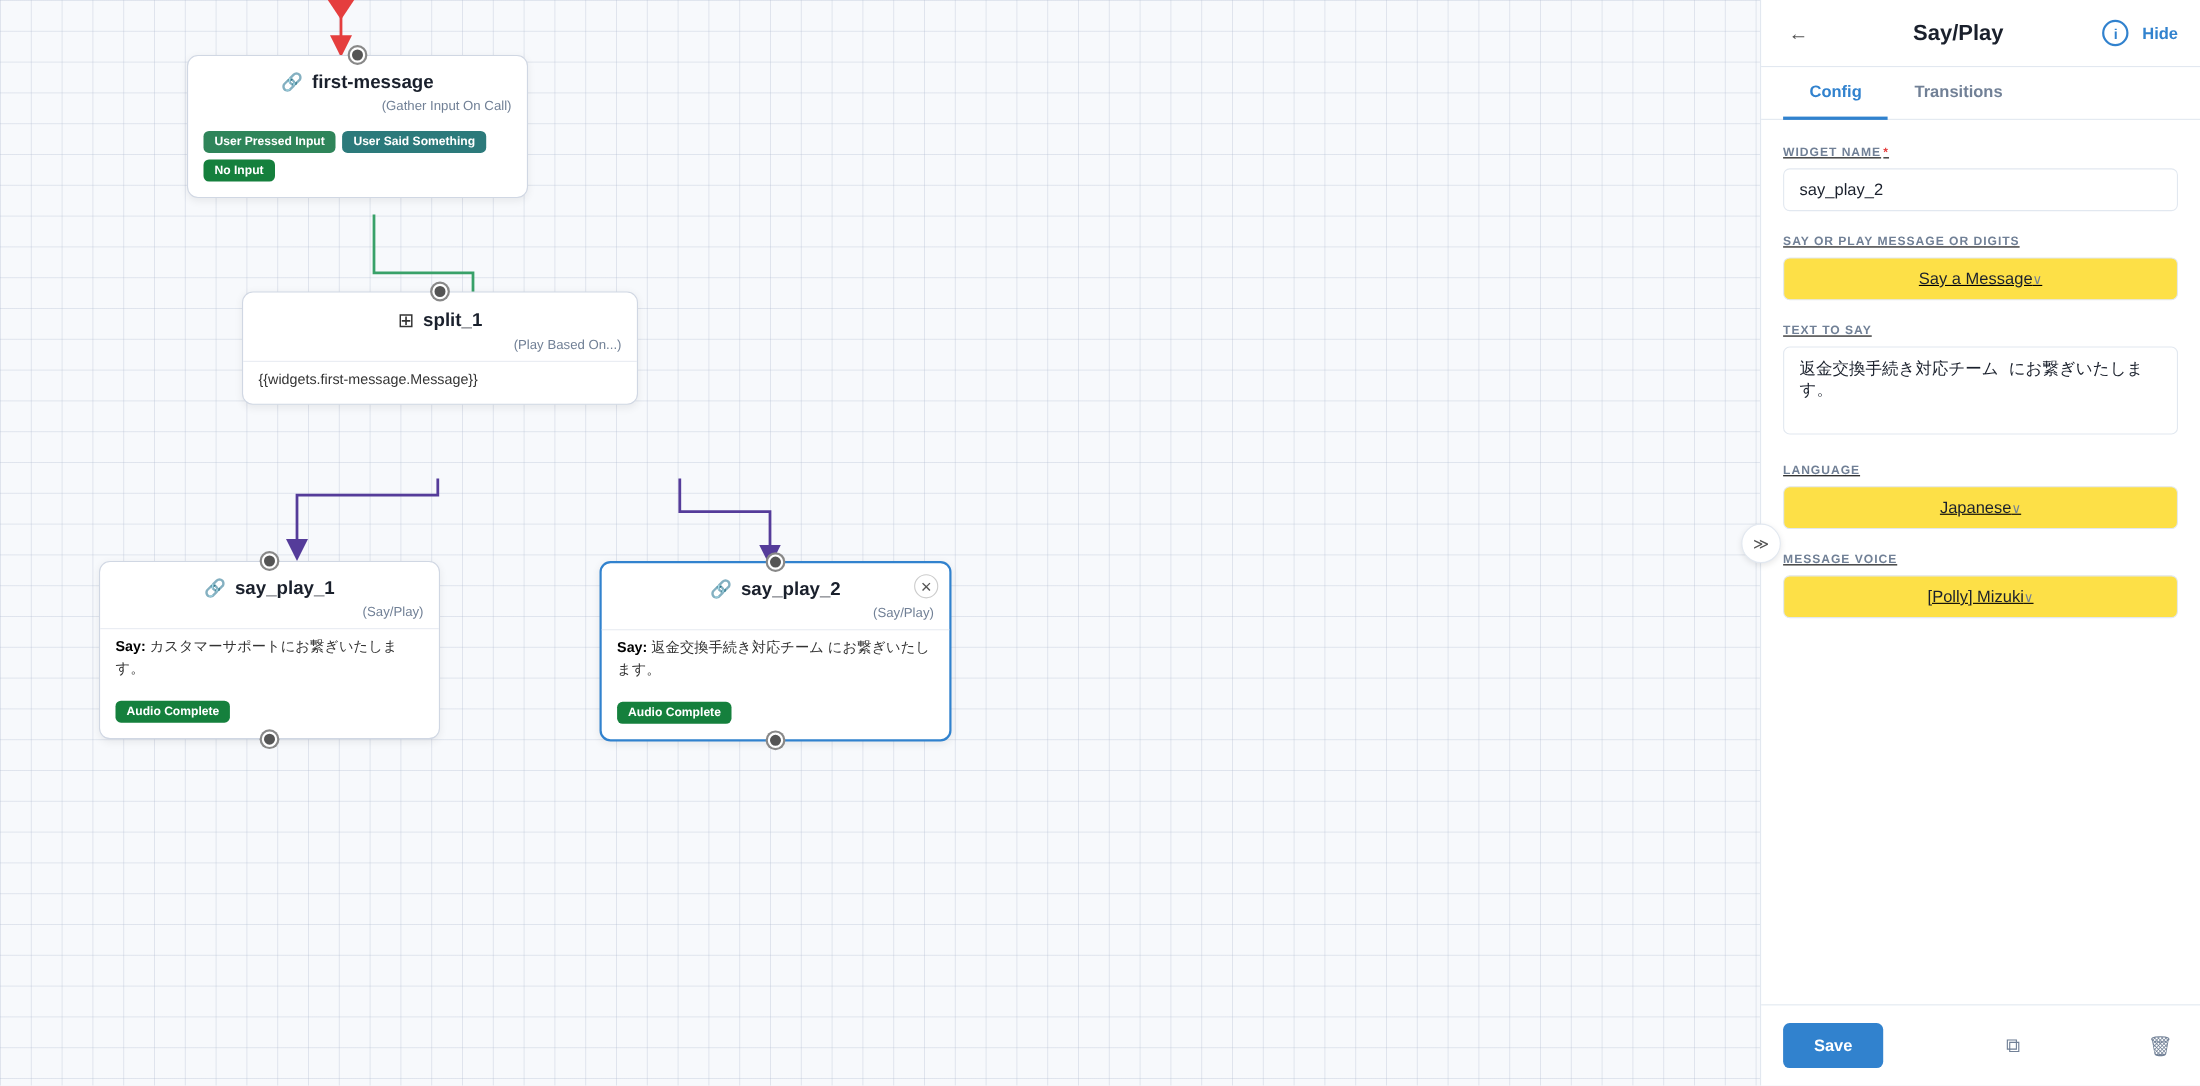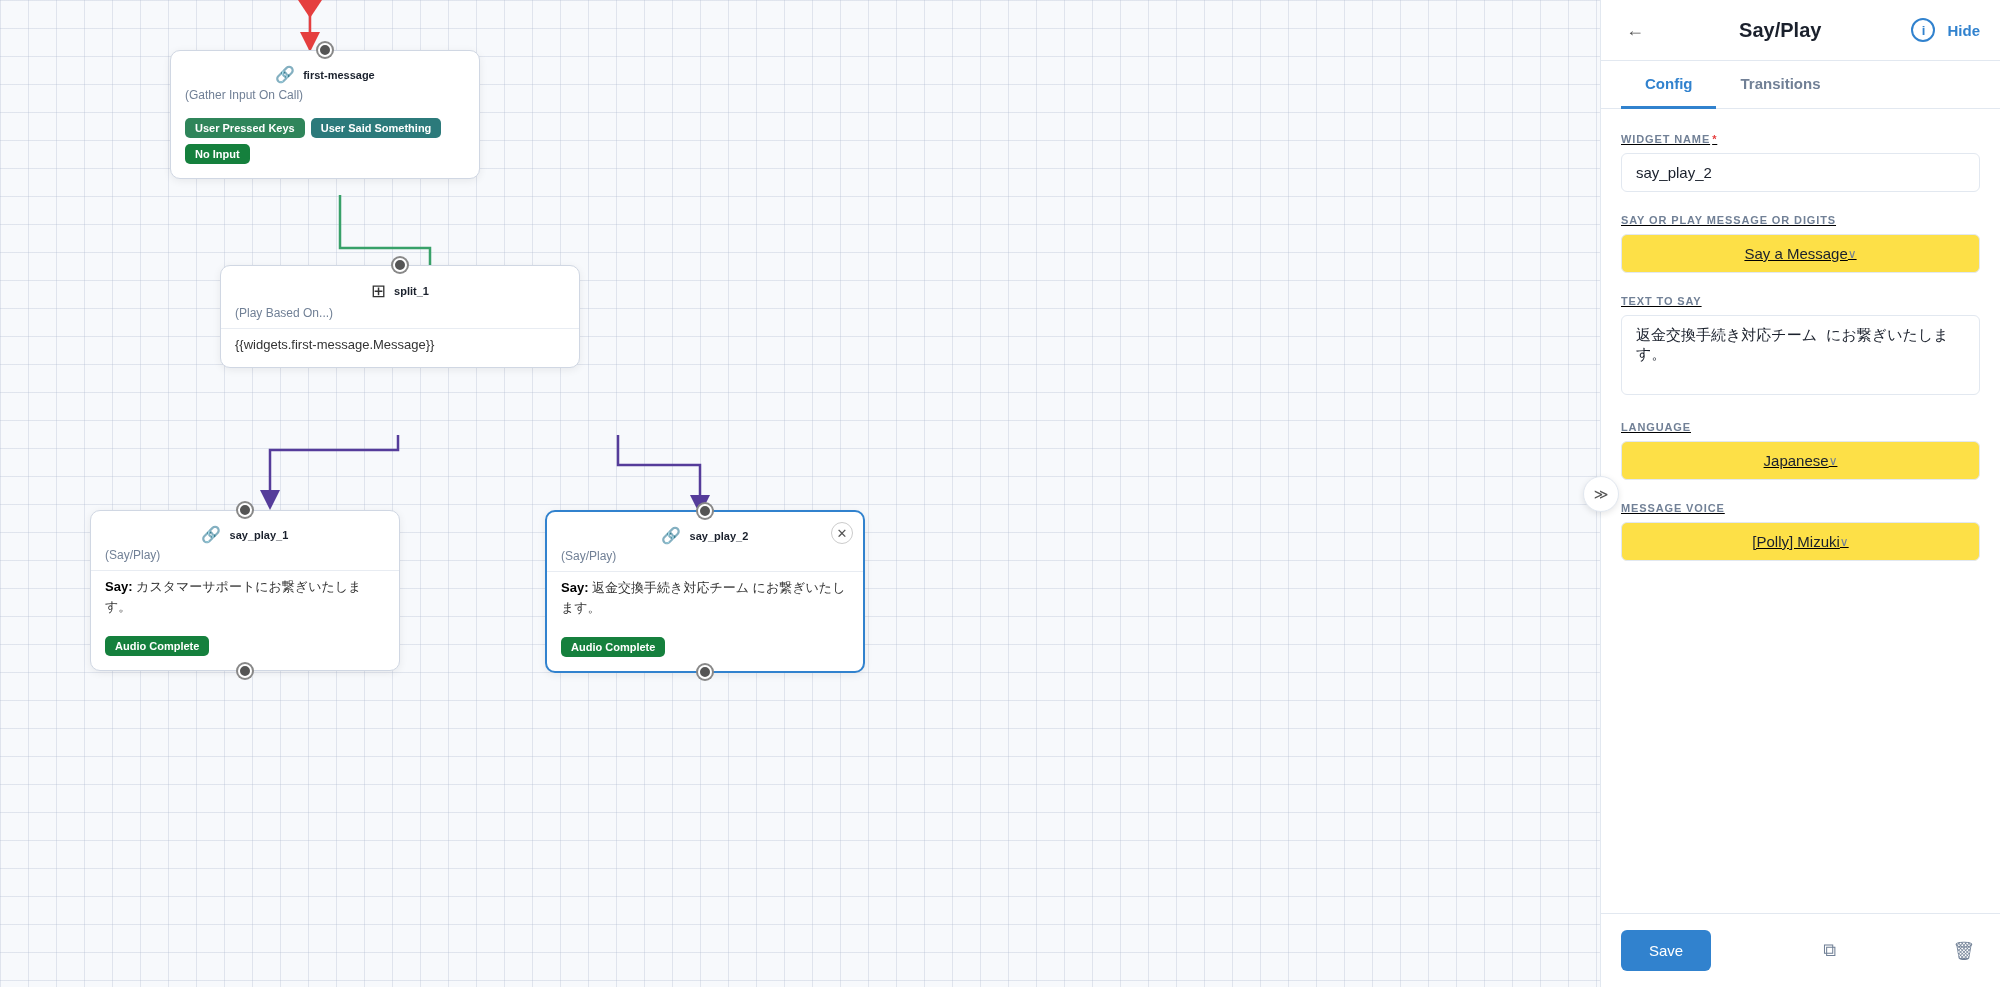--- a/index.html
+++ b/index.html
@@ -177,21 +177,21 @@
       gap: 12px;
     }
 
     .save-btn {
       background: #3182ce;
       color: #fff;
       border: none;
       border-radius: 6px;
       padding: 12px 28px;
       font-size: 15px;
-      font-weight: 400;
+      font-weight: 700;
       cursor: pointer;
     }
 
     .footer-icon-btn {
       width: 32px; height: 32px;
       display: flex; align-items: center; justify-content: center;
       cursor: pointer;
       color: #718096;
       font-size: 18px;
       margin-left: auto;
@@ -231,27 +231,27 @@
       gap: 8px;
       padding: 14px 16px 4px;
     }
 
     .node-icon {
       font-size: 16px;
       color: #333;
     }
 
     .node-title {
-      font-size: 11px;
+      font-size: 17px;
       font-weight: 700;
       color: #1a202c;
     }
 
     .node-subtitle {
-      text-align: left;
+      text-align: right;
       font-size: 12px;
       color: #718096;
       padding: 0 14px 8px;
     }
 
     .node-body {
       padding: 6px 14px 12px;
       font-size: 13px;
       color: #333;
       border-top: 1px solid #e8ecf2;
@@ -366,21 +366,21 @@
 
   <div class="node" style="left: 170px; top: 50px; width: 310px;">
 
     <div class="connector-dot" style="top: -8px; left: 50%; transform: translateX(-50%);"></div>
     <div class="node-title-row">
       <span class="node-icon">🔗</span>
       <span class="node-title">first-message</span>
     </div>
     <div class="node-subtitle">(Gather Input On Call)</div>
     <div class="badge-row">
-      <span class="badge badge-green">User Pressed Keys</span>
+      <span class="badge badge-green">User Pressed Input</span>
       <span class="badge badge-teal">User Said Something</span>
       <span class="badge badge-dark">No Input</span>
     </div>
   </div>
 
   <div class="node" style="left: 220px; top: 265px; width: 360px;">
     <div class="connector-dot" style="top: -8px; left: 50%; transform: translateX(-50%);"></div>
     <div class="node-title-row">
       <span class="node-icon" style="font-size:18px;">⊞</span>
       <span class="node-title">split_1</span>

